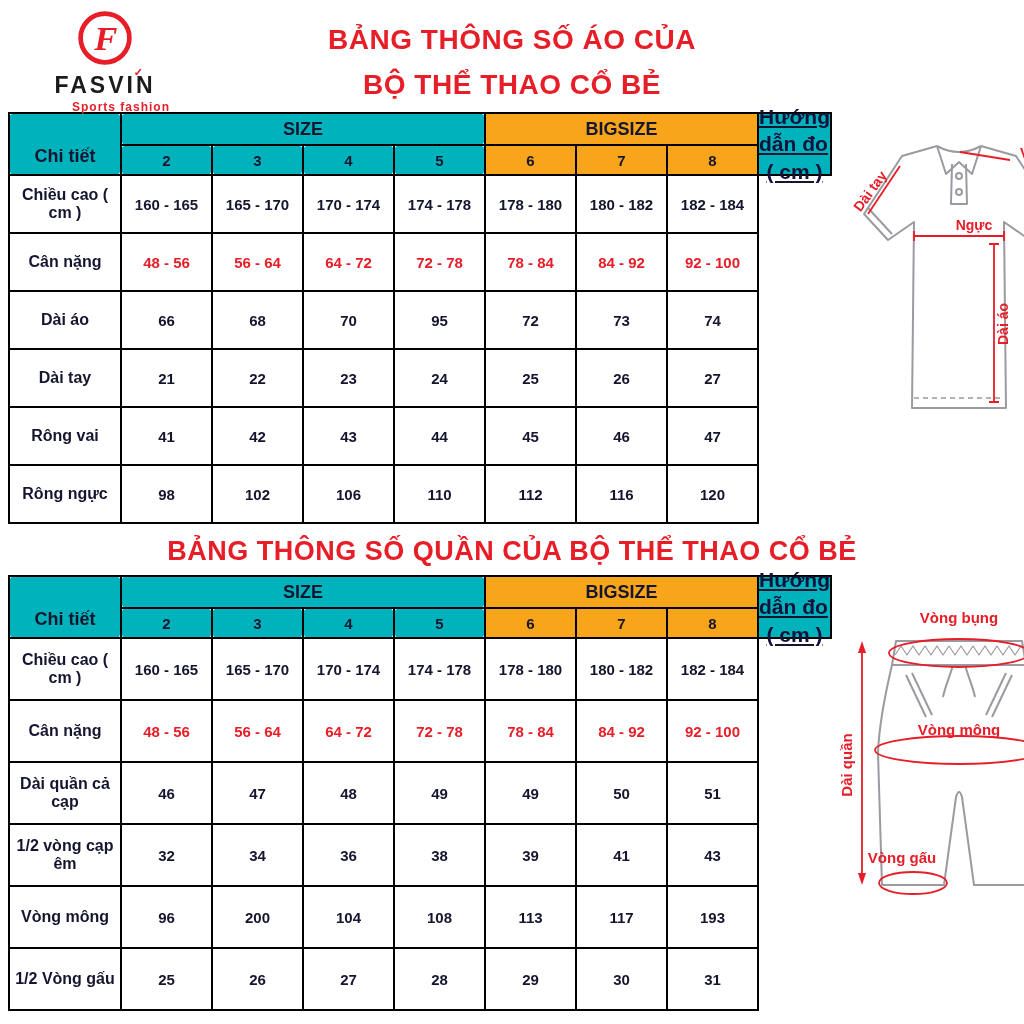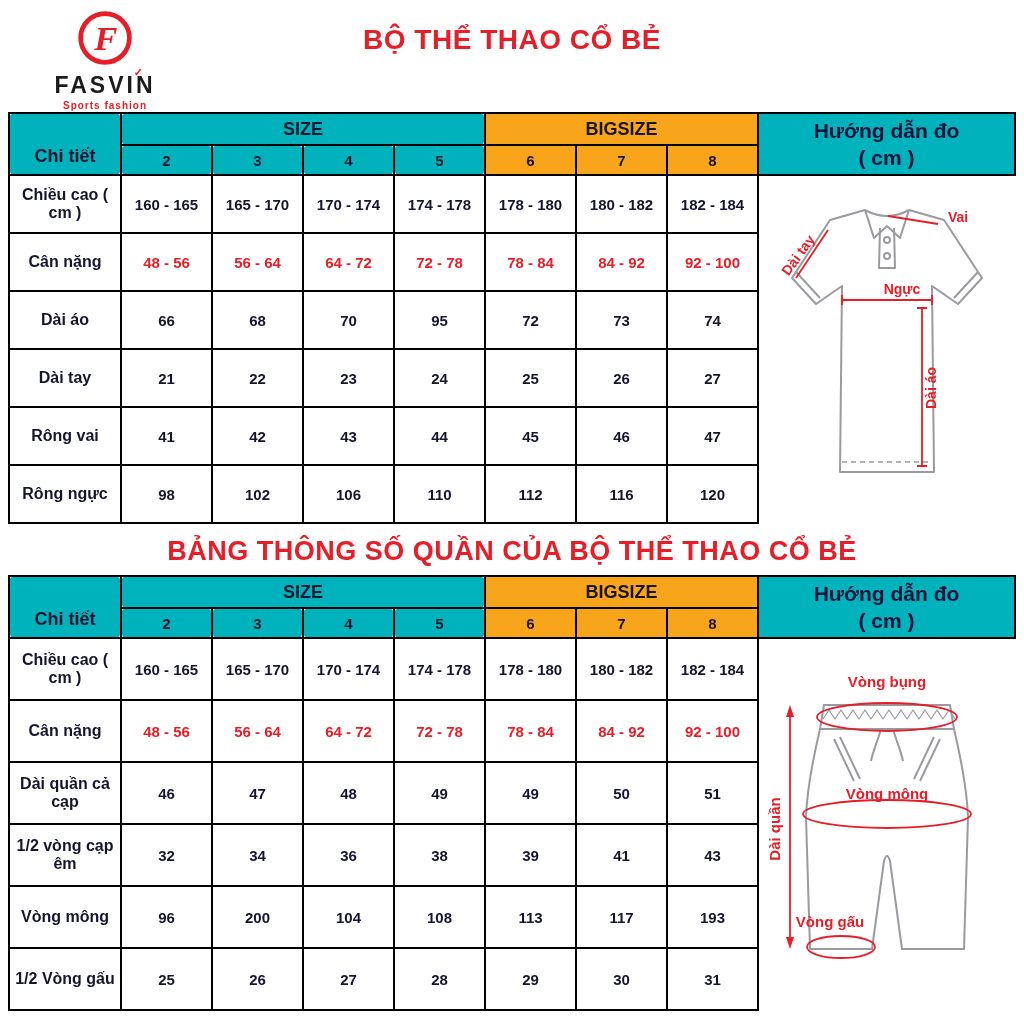--- a/index.html
+++ b/index.html
@@ -8,21 +8,21 @@
     width: 1024px; height: 1024px; background: #fff; overflow: hidden;
     font-family: "Liberation Sans", sans-serif;
     color: var(--ink, #15152f);
   }
 
   
   .page-header { position: relative; height: 112px; }
   .logo { position: absolute; left: 40px; top: 8px; width: 130px; text-align: center; }
   .logo-name { position: relative; font-size: 23px; font-weight: bold; letter-spacing: 3px; color: #1b1b1b; line-height: 1; margin-top: 2px; }
   .logo-check { position: absolute; top: -7px; right: 24px; color: var(--red, #e71d27); font-size: 11px; font-weight: bold; }
-  .logo-tag { font-size: 10px; font-weight: bold; letter-spacing: 1px; color: var(--red, #e71d27); margin-top: 3px; }
+  .logo-tag { font-size: 12px; font-weight: bold; letter-spacing: 1px; color: var(--red, #e71d27); margin-top: 3px; text-align: right; }
   .main-title { text-align: center; padding-top: 18px; color: var(--red, #e71d27); font-weight: bold; font-size: 28px; line-height: 1.6; letter-spacing: .5px; }
 
   
   .section { display: flex; padding: 0 8px; align-items: stretch; }
   .spec { border-collapse: collapse; width: 749px; table-layout: fixed; }
   .spec td {
     border: 2px solid #000; text-align: center; vertical-align: middle;
     font-weight: bold; color: var(--ink, #15152f); padding: 2px;
   }
   col.c-label { width: 112px; }
@@ -32,21 +32,21 @@
   tr.h1 td { height: 32px; font-size: 18px; }
   tr.h2 td { height: 30px; font-size: 15px; }
   td.lblhd { vertical-align: bottom; padding-bottom: 7px; font-size: 17px; }
   .spec.shirt tr.data { height: 58px; }
   .spec.pants tr.data { height: 62px; }
   td.lbl { font-size: 16px; }
   td.val { font-size: 15px; }
   tr.wt td.val { color: var(--red, #e71d27); }
 
   
-  .guide { width: 259px; display: flex; flex-direction: column; }
+  .guide { width: 259px; display: flex; flex-direction: row; text-decoration: underline; }
   .guide-hd {
     height: 64px; background: var(--teal, #00b2bb);
     border: 2px solid #000; border-left: none;
     display: flex; flex-direction: column; align-items: center; justify-content: center;
     font-size: 21px; font-weight: bold; color: #12123a; line-height: 1.3;
   }
   .guide-body { flex: 1; display: flex; justify-content: center; align-items: flex-start; }
 
   
   .pants-title {
@@ -63,20 +63,21 @@
       <circle cx="32" cy="32" r="26" fill="none" stroke="#e71d27" stroke-width="5"></circle>
       <text x="33" y="45" text-anchor="middle" font-size="37" font-style="italic" font-weight="bold" fill="#e71d27" font-family="Liberation Serif, serif">F</text>
     </svg>
     <div class="logo-name">
       <span>FASVIN</span>
       <span class="logo-check">✓</span>
     </div>
     <div class="logo-tag">Sports fashion</div>
   </div>
   <div class="main-title">
+    <div>BẢNG THÔNG SỐ ÁO CỦA</div>
     <div>BỘ THỂ THAO CỔ BẺ</div>
   </div>
 </header>
 
 <div class="section">
   <table class="spec shirt">
     <colgroup>
       <col class="c-label">
         <col class="c-val">
         <col class="c-val">

